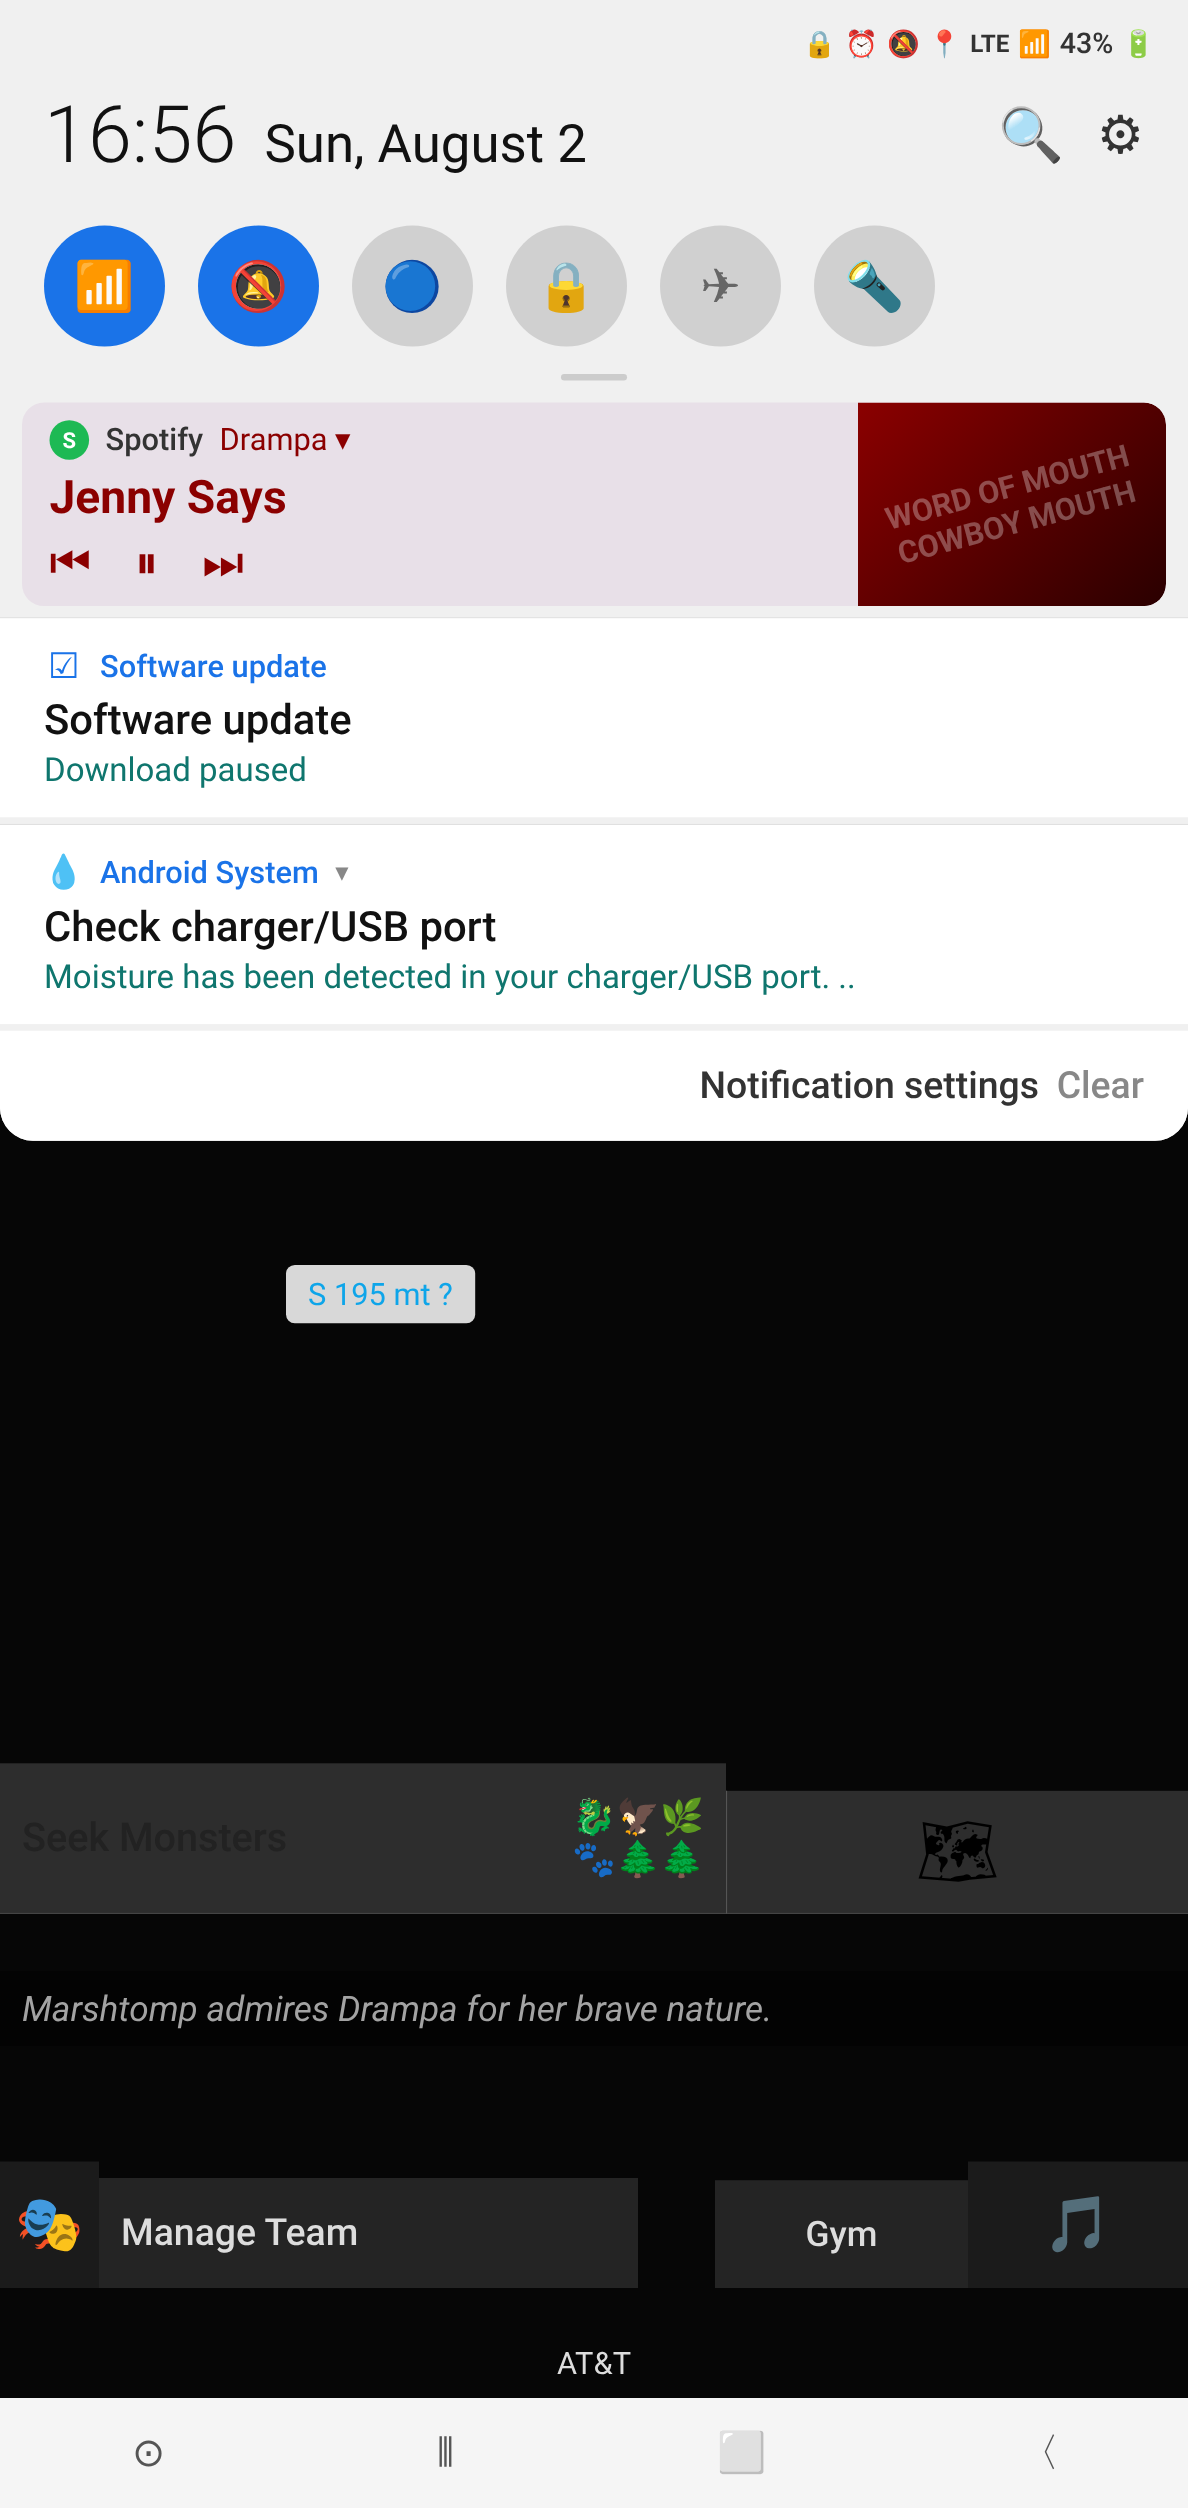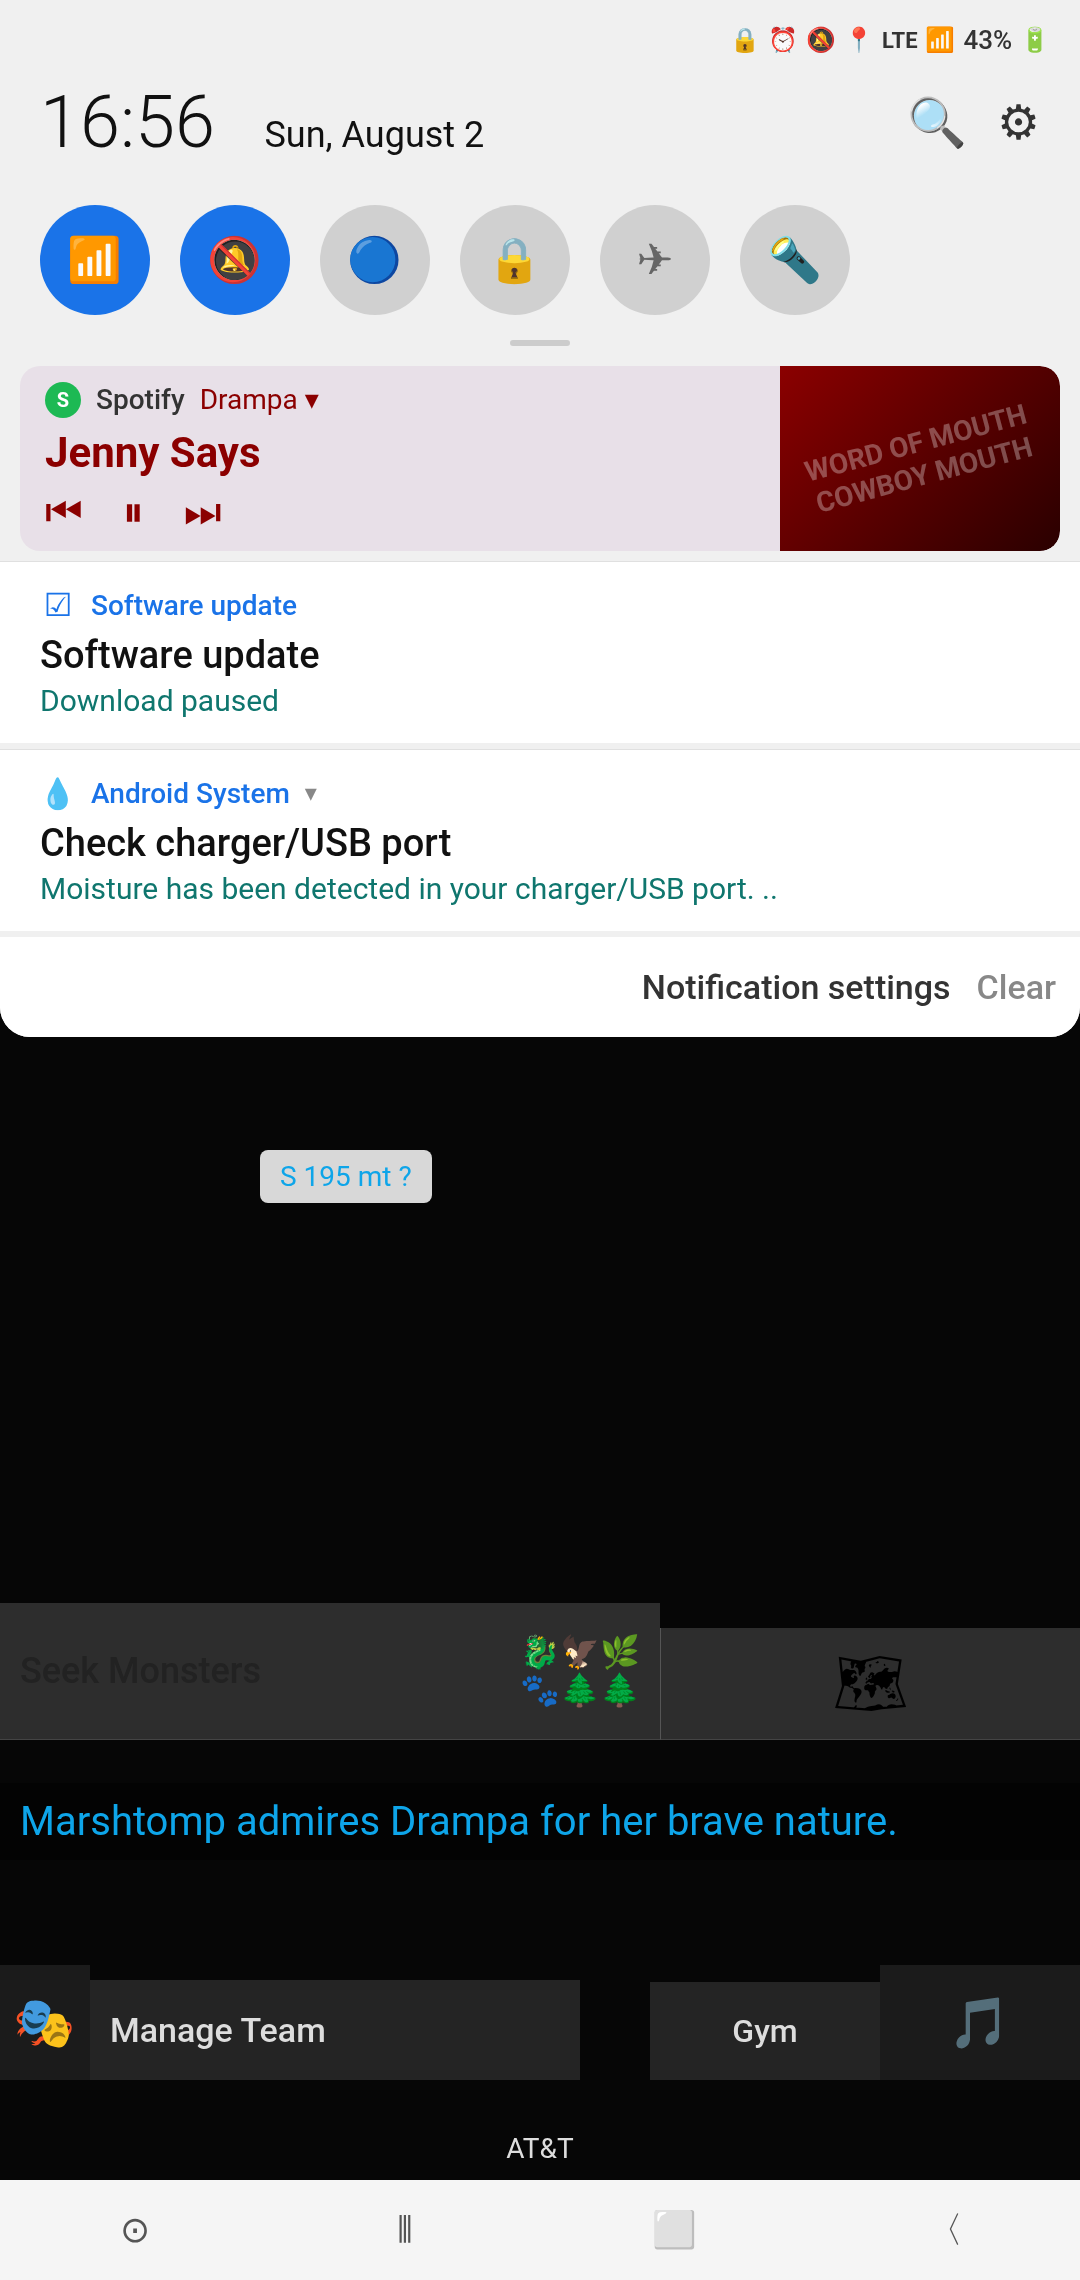--- a/index.html
+++ b/index.html
@@ -26,24 +26,25 @@
       position: absolute;
       top: 900px;
       left: 0; right: 0; bottom: 0;
       background: rgba(0,0,0,0.85);
     }
 
     .game-text {
       position: absolute;
       bottom: 420px;
       left: 0; right: 0;
-      color: #0ea5e9;
-      font-size: 40px;
+      color: #a3a3a3;
+      font-size: 32px;
       padding: 15px 20px;
       background: rgba(0,0,0,0.5);
+      font-style: italic;
     }
 
     .game-seek-monsters {
       position: absolute;
       bottom: 270px;
       left: 0;
       width: 660px;
       background: rgba(50,50,50,0.9);
       color: #222;
       font-size: 36px;
@@ -380,25 +381,25 @@
 
     .notif-body {
       font-size: 30px;
       color: #0f766e;
     }
 
     
     .action-bar {
       background: white;
       margin: 6px 0 0 0;
-      padding: 30px 24px;
+      padding: 30px 40px;
       display: flex;
       align-items: center;
       justify-content: flex-end;
-      gap: 26px;
+      gap: 16px;
       border-bottom-left-radius: 30px;
       border-bottom-right-radius: 30px;
     }
 
     .action-btn {
       font-size: 34px;
       font-weight: 500;
       color: #333;
     }
 
@@ -485,21 +486,21 @@
       <span style="font-size:22px;font-weight:bold;color:#333;">LTE</span>
       <span>📶</span>
       <span style="font-size:26px;font-weight:500;color:#333;">43%</span>
       <span>🔋</span>
     </div>
   </div>
 
   <div class="datetime-row">
     <div class="datetime-text">
       <span>16:56</span>
-      <span style="font-size:36px;font-weight:400;margin-left:32px;">Sun, August 2</span>
+      <span style="font-size:48px;font-weight:400;margin-left:8px;">Sun, August 2</span>
     </div>
     <div class="datetime-icons">
       <span class="header-icon">🔍</span>
       <span class="header-icon">⚙</span>
     </div>
   </div>
 
   <div class="quick-toggles">
     <div class="toggle-btn toggle-active">
       <span>📶</span>

